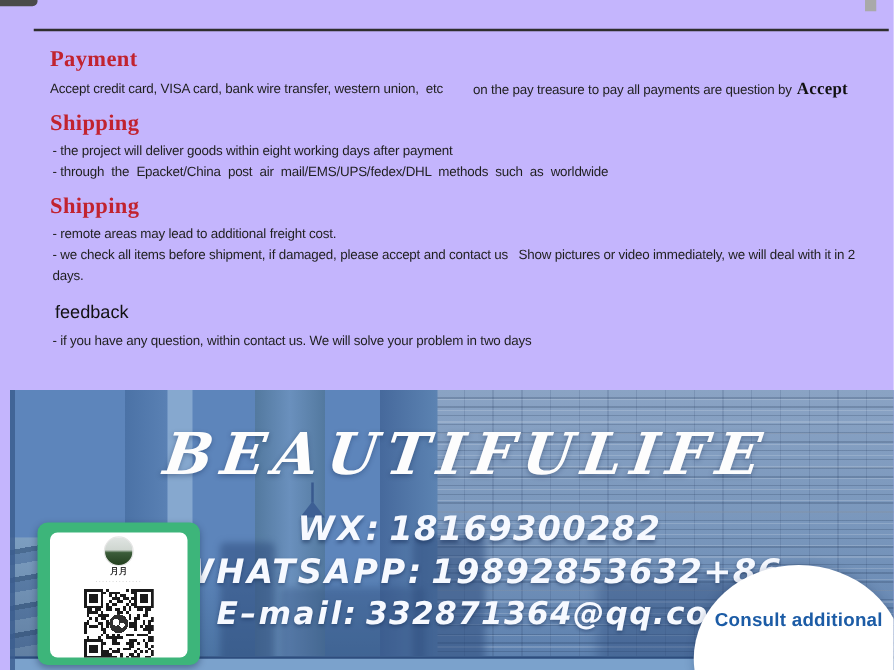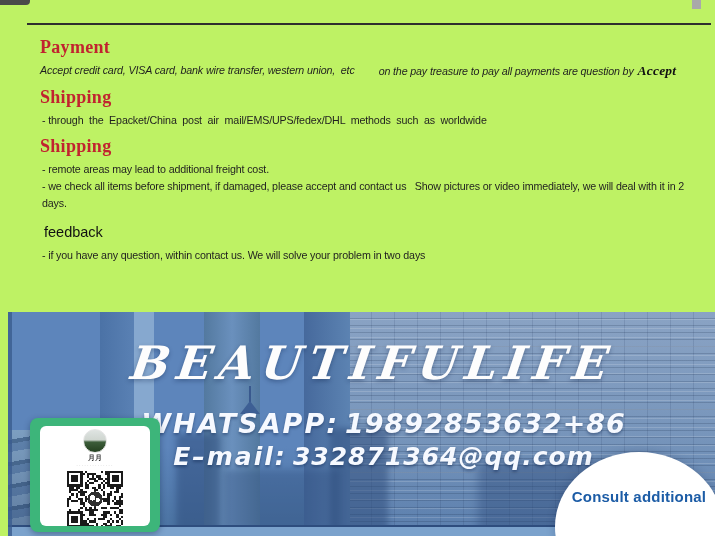--- a/index.html
+++ b/index.html
@@ -1,31 +1,31 @@
 <!DOCTYPE html>
 <html><head>
 <meta charset="utf-8">
 <style>
   html,body{margin:0;padding:0;}
   body{width:715px;height:536px;overflow:hidden;background:#fff;
        font-family:"Liberation Sans",sans-serif;-webkit-font-smoothing:antialiased;}
-  .page{position:relative;width:715px;height:536px;background:#bef264;}
+  .page{position:relative;width:715px;height:536px;background:#c4b5fd;}
 
   
   .corner-artifact{position:absolute;left:0;top:0;width:30px;height:5px;background:#4a4a4a;border-radius:0 0 4px 0;}
   .scrollbar-artifact{position:absolute;right:14px;top:0;width:9px;height:9px;background:#a9a9a9;}
 
   
   .rule{position:absolute;left:27px;top:23px;width:684px;height:2px;background:#2e2e2e;}
   .doc{position:absolute;left:40px;top:30px;right:4px;}
   .sec-heading{font-family:"Liberation Serif",serif;font-weight:700;font-size:18px;color:#c1232f;
                letter-spacing:.3px;margin:7px 0 4px 0;}
   .feedback-heading{font-size:14.5px;font-weight:400;color:#111;margin:12px 0 7px 4px;}
   .body-line{font-size:10.7px;color:#1f1f1f;line-height:17px;letter-spacing:-0.15px;white-space:pre-wrap;}
-  .pay-line{display:flex;align-items:flex-start;font-style:italic;}
+  .pay-line{display:flex;align-items:center;}
   .pay-right{margin-left:24px;}
   .paypal{font-family:"Liberation Serif",serif;font-weight:700;font-size:13.5px;color:#111;margin-left:4px;letter-spacing:.2px;}
   .bullets{margin:1px 0 2px 2px;}
 
   
   .banner{position:absolute;left:8px;right:0;top:312px;bottom:0;overflow:hidden;
           background:linear-gradient(180deg,#5d85bb 0%,#5d85bb 60%,#49719f 100%);}
   .edge-sliver{position:absolute;left:0;top:0;bottom:0;width:4px;background:#3b5c8e;opacity:.8;}
   .stone{position:absolute;left:340px;right:0;top:0;bottom:0;
     background:
@@ -98,20 +98,21 @@
       <div class="sec-heading">Payment</div>
       <div class="body-line pay-line">
         <span>Accept credit card, VISA card, bank wire transfer, western union,  etc</span>
         <span class="pay-right"><span>on the pay treasure to pay all payments are question by</span><span class="paypal">Accept</span></span>
       </div>
     </div>
 
     <div>
       <div class="sec-heading">Shipping</div>
       <div class="bullets">
+        <div class="body-line">- the project will deliver goods within eight working days after payment</div>
         <div class="body-line">- through  the  Epacket/China  post  air  mail/EMS/UPS/fedex/DHL  methods  such  as  worldwide</div>
       </div>
     </div>
 
     <div>
       <div class="sec-heading">Shipping</div>
       <div class="bullets">
         <div class="body-line">- remote areas may lead to additional freight cost.</div>
         <div class="body-line">- we check all items before shipment, if damaged, please accept and contact us   Show pictures or video immediately, we will deal with it in 2 days.</div>
       </div>
@@ -141,20 +142,21 @@
     <div class="lamp">
         <div class="stem"></div>
         <div class="shade"></div>
       </div>
     <div class="floor"></div>
     <div class="edge-sliver"></div>
 
     <div class="brand">BEAUTIFULIFE</div>
 
     <div class="contacts">
+      <div class="cline wx"><span class="lbl">WX:</span><span>18169300282</span></div>
       <div class="cline wa"><span class="lbl">WHATSAPP:</span><span>19892853632+86</span></div>
       <div class="cline em"><span class="lbl">E–mail:</span><span>332871364@qq.com</span></div>
     </div>
 
     <div class="qr-card">
       <div class="qr-inner">
         <div class="avatar"></div>
         <div class="qr-name">月月</div>
         <div class="qr-sub">··············</div>
         <div class="qr-code"><svg viewBox="0 0 25 25" width="100%" height="100%" fill="#1a1a1a" shape-rendering="crispEdges">

